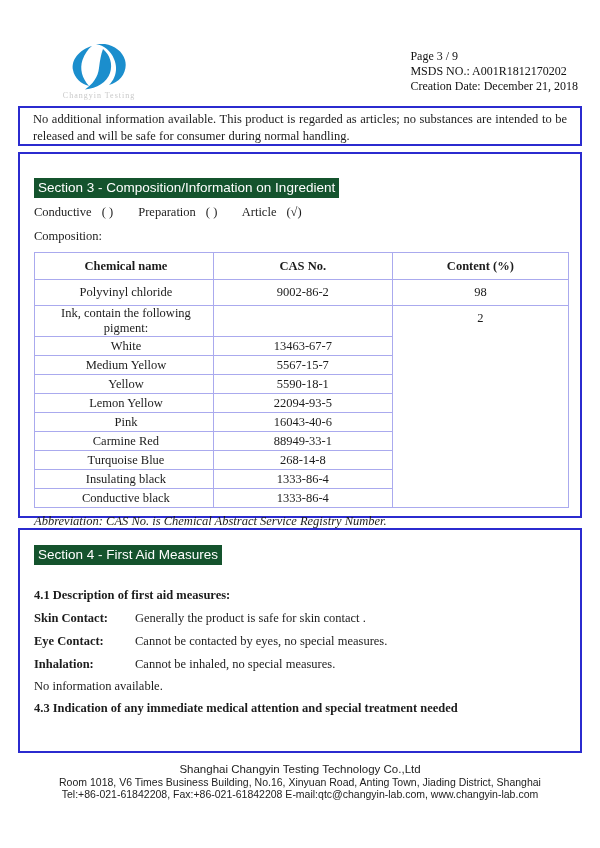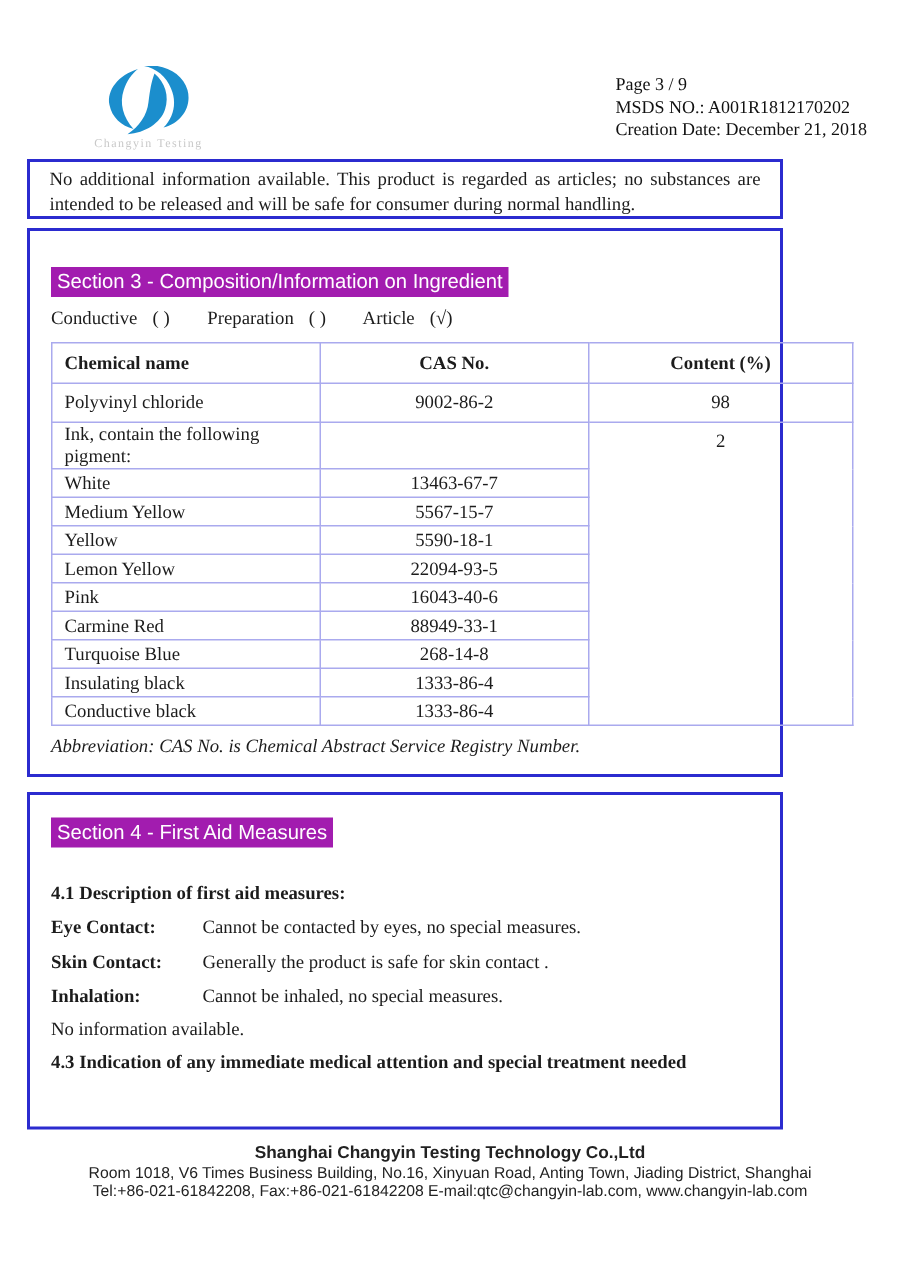--- a/index.html
+++ b/index.html
@@ -22,35 +22,35 @@
     font-size: 8px; letter-spacing: 1px;
     color: #c9c9c9; margin-top: 1px; white-space: nowrap;
   }
   .header-info {
     position: absolute; right: 22px; top: 49px;
     font-size: 12px; line-height: 15px; color: #111;
   }
 
   
   .blue-box {
-    position: absolute; left: 18px; width: 504px;
+    position: absolute; left: 18px; width: 564px;
     border: 2px solid #2b2bcf; background: #ffffff;
   }
   .notice-box { top: 106px; height: 40px; padding: 3px 13px; }
   .notice-text { font-size: 12.5px; line-height: 17px; text-align: justify; }
 
   .section3-box { top: 152px; height: 366px; padding: 0 14px; }
   .section4-box { top: 528px; height: 225px; padding: 0 14px; }
 
   .section-title {
     display: inline-block;
     font-family: "Liberation Sans", sans-serif;
     font-size: 13.5px;
     color: #ffffff;
-    background: #a21caf;
+    background: #14532d;
     padding: 2px 4px 3px 4px;
   }
   .section3-box .section-title { margin-top: 24px; }
   .section4-box .section-title { margin-top: 15px; }
 
   
   .classification { margin-top: 7px; font-size: 12.5px; }
   .classification .cl-label { margin-right: 10px; }
   .classification .cl-mark { margin-right: 22px; }
   .composition-label { margin-top: 9px; font-size: 12.5px; }
@@ -59,21 +59,21 @@
     border-collapse: collapse;
     width: 535px;
     margin-top: 8px;
     font-size: 12.5px;
   }
   .comp-table th, .comp-table td {
     border: 1px solid #aaaaee;
     padding: 0 4px;
   }
   .comp-table th { font-weight: bold; height: 27px; }
-  .comp-table .col-name { width: 33.5%; text-align: left; padding-left: 8px; }
+  .comp-table .col-name { width: 33.5%; text-align: center; padding-left: 8px; }
   .comp-table .col-cas  { width: 33.5%; text-align: center; }
   .comp-table .col-content { width: 33%; text-align: center; }
   .comp-table tr.row-big td { height: 26px; }
   .comp-table tr.row-small td { height: 19px; }
   .comp-table td.merged-content { vertical-align: top; padding-top: 5px; text-align: center; }
 
   .abbreviation { margin-top: 6px; font-size: 12.5px; font-style: italic; }
 
   
   .sub-heading { font-size: 12.5px; font-weight: bold; }
@@ -83,21 +83,21 @@
   .measure-text { flex: 1; }
   .h42 { margin-top: 12px; }
   .no-info { margin-top: 7px; font-size: 12.5px; }
   .h43 { margin-top: 7px; }
 
   
   .footer {
     position: absolute; left: 0; top: 763px; width: 100%;
     text-align: center; font-family: "Liberation Sans", sans-serif; color: #222;
   }
-  .footer-company { font-size: 11.5px; font-weight: bold; line-height: 13px; }
+  .footer-company { font-size: 11.5px; font-weight: normal; line-height: 13px; }
   .footer-address, .footer-contact { font-size: 10.5px; line-height: 12px; }
 </style>
 </head>
 <body>
 
 <div class="page">
 
   <div class="logo-block">
     <svg class="logo-svg" width="62" height="46" viewBox="0 0 62 46">
       <g fill="#1b8ecd">
@@ -121,20 +121,21 @@
 
   <div class="blue-box section3-box">
     <div class="section-title">Section 3 - Composition/Information on Ingredient</div>
 
     <div class="classification">
       <span class="cl-label">Conductive</span><span class="cl-mark">( )</span>
       <span class="cl-label">Preparation</span><span class="cl-mark">( )</span>
       <span class="cl-label">Article</span><span class="cl-mark">(√)</span>
     </div>
 
+    <div class="composition-label">Composition:</div>
 
     <table class="comp-table">
       <tbody>
           <tr>
         <th class="col-name">Chemical name</th>
         <th class="col-cas">CAS No.</th>
         <th class="col-content">Content (%)</th>
       </tr>
       <tr class="row-big">
         <td class="col-name">Polyvinyl chloride</td>
@@ -187,26 +188,26 @@
 
     <div class="abbreviation">Abbreviation: CAS No. is Chemical Abstract Service Registry Number.</div>
   </div>
 
   <div class="blue-box section4-box">
     <div class="section-title">Section 4 - First Aid Measures</div>
 
     <div class="sub-heading h41">4.1 Description of first aid measures:</div>
 
     <div class="measure-row">
+      <div class="measure-label">Skin Contact:</div>
+      <div class="measure-text">Generally the product is safe for skin contact .</div>
+    </div>
+    <div class="measure-row">
       <div class="measure-label">Eye Contact:</div>
       <div class="measure-text">Cannot be contacted by eyes, no special measures.</div>
-    </div>
-    <div class="measure-row">
-      <div class="measure-label">Skin Contact:</div>
-      <div class="measure-text">Generally the product is safe for skin contact .</div>
     </div>
     <div class="measure-row">
       <div class="measure-label">Inhalation:</div>
       <div class="measure-text">Cannot be inhaled, no special measures.</div>
     </div>
 
     <div class="no-info">No information available.</div>
     <div class="sub-heading h43">4.3 Indication of any immediate medical attention and special treatment needed</div>
   </div>
 

